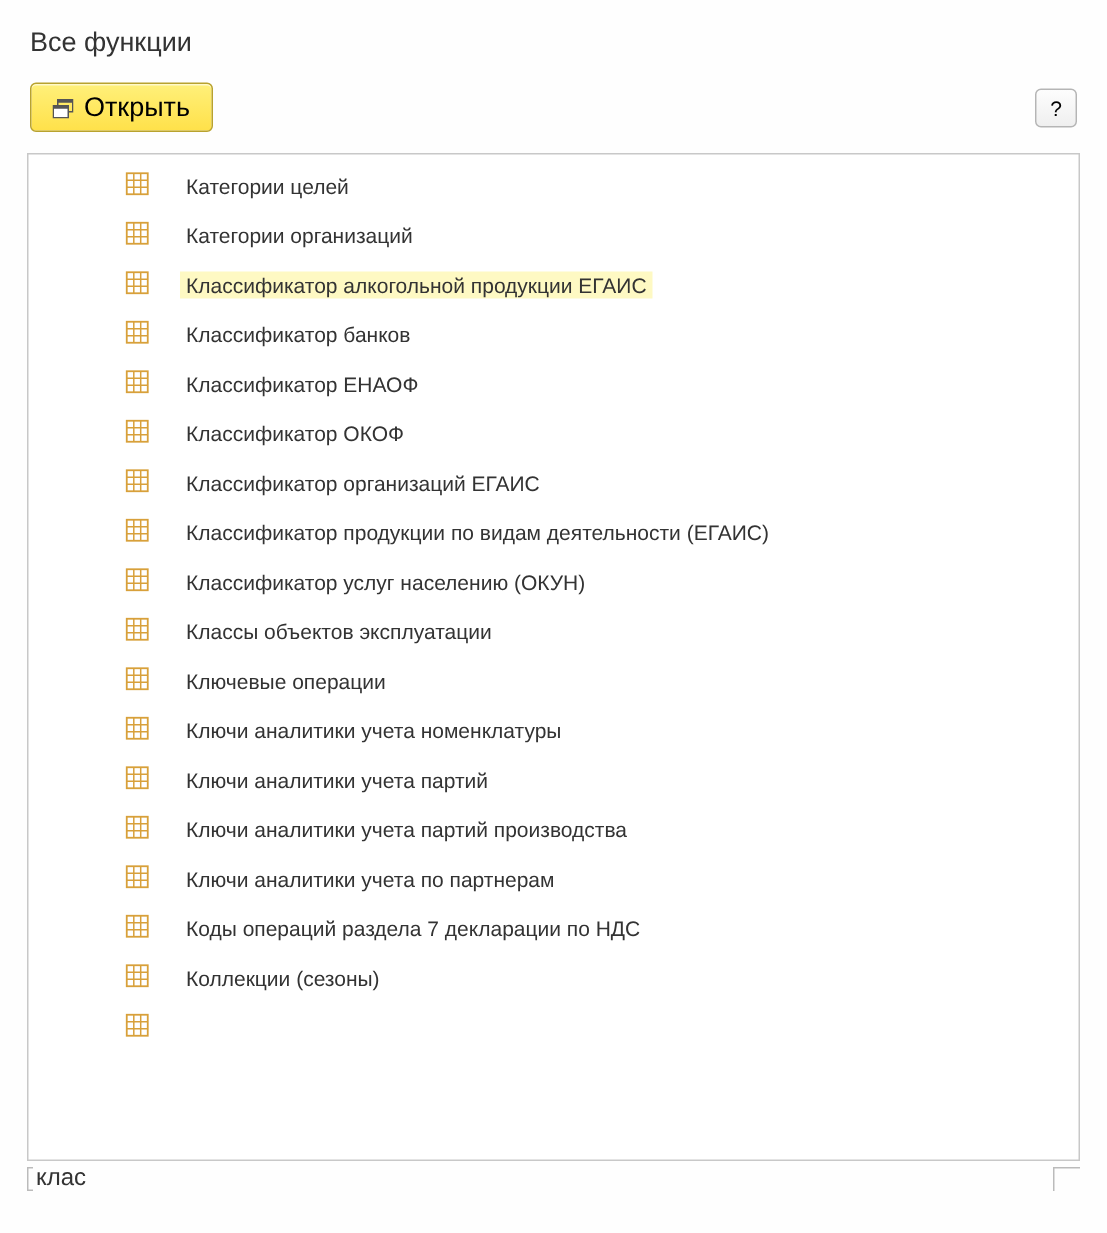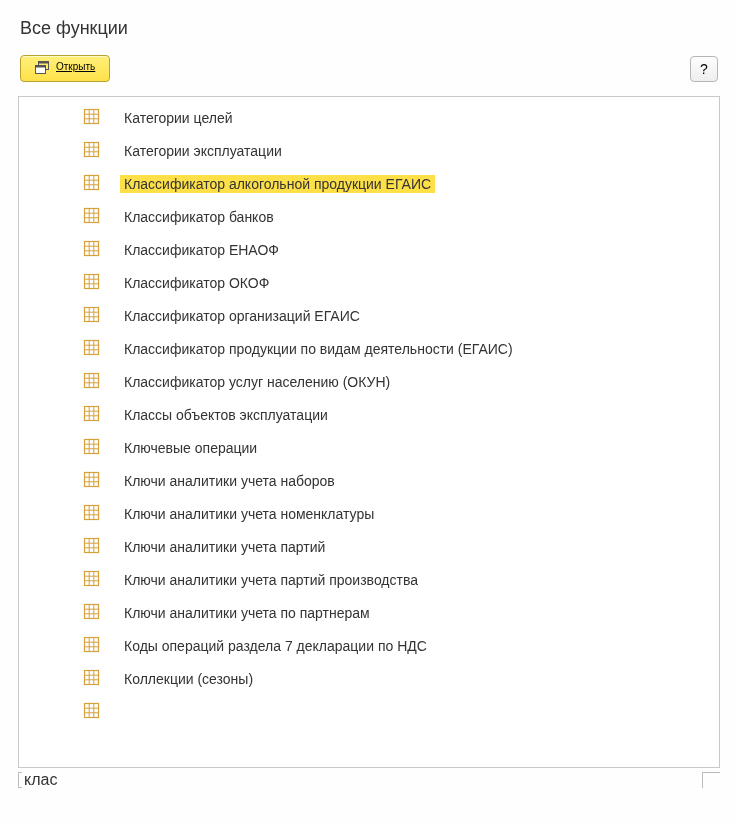--- a/index.html
+++ b/index.html
@@ -22,27 +22,26 @@
       justify-content: space-between;
       align-items: center;
       margin-bottom: 14px;
       padding: 0 2px;
     }
     .open-btn {
       background: linear-gradient(#fff07a, #ffe14a);
       border: 1px solid #b8a22f;
       border-radius: 4px;
       padding: 5px 14px;
-      font-size: 10px;
+      font-size: 18px;
       cursor: pointer;
       display: flex;
-      align-items: flex-start;
+      align-items: flex-end;
       gap: 7px;
       box-shadow: inset 0 1px 0 rgba(255,255,255,0.6);
-      text-decoration: underline;
     }
     .open-btn .icon {
       display: inline-block;
       line-height: 1;
     }
     .help-btn {
       width: 28px;
       height: 26px;
       border: 1px solid #b5b5b5;
       border-radius: 4px;
@@ -80,21 +79,21 @@
       width: 17px;
       height: 17px;
     }
     .tree-item .label {
       white-space: nowrap;
       font-size: 14px;
       color: #333;
       padding: 1px 4px;
     }
     .tree-item.highlighted .label {
-      background: #fde047;
+      background: #fef9c3;
     }
     .status-bar {
       display: flex;
       align-items: center;
       height: 19px;
       margin-top: 2px;
     }
     .status-left-bracket, .status-right-bracket {
       width: 4px;
       height: 16px;
@@ -149,21 +148,21 @@
         <span class="label">Категории целей</span>
       </div>
       <div class="tree-item">
         <span><svg class="cell-icon" viewBox="0 0 17 17">
   <rect x="1.5" y="1.5" width="14" height="14" fill="none" stroke="#d8a03a" stroke-width="1.2"></rect>
   <line x1="1.5" y1="6.2" x2="15.5" y2="6.2" stroke="#d8a03a" stroke-width="1"></line>
   <line x1="1.5" y1="10.8" x2="15.5" y2="10.8" stroke="#d8a03a" stroke-width="1"></line>
   <line x1="6.2" y1="1.5" x2="6.2" y2="15.5" stroke="#d8a03a" stroke-width="1"></line>
   <line x1="10.8" y1="1.5" x2="10.8" y2="15.5" stroke="#d8a03a" stroke-width="1"></line>
 </svg></span>
-        <span class="label">Категории эксплуатации</span>
+        <span class="label">Категории организаций</span>
       </div>
       <div class="tree-item highlighted">
         <span><svg class="cell-icon" viewBox="0 0 17 17">
   <rect x="1.5" y="1.5" width="14" height="14" fill="none" stroke="#d8a03a" stroke-width="1.2"></rect>
   <line x1="1.5" y1="6.2" x2="15.5" y2="6.2" stroke="#d8a03a" stroke-width="1"></line>
   <line x1="1.5" y1="10.8" x2="15.5" y2="10.8" stroke="#d8a03a" stroke-width="1"></line>
   <line x1="6.2" y1="1.5" x2="6.2" y2="15.5" stroke="#d8a03a" stroke-width="1"></line>
   <line x1="10.8" y1="1.5" x2="10.8" y2="15.5" stroke="#d8a03a" stroke-width="1"></line>
 </svg></span>
         <span class="label">Классификатор алкогольной продукции ЕГАИС</span>
@@ -240,30 +239,20 @@
       </div>
       <div class="tree-item">
         <span><svg class="cell-icon" viewBox="0 0 17 17">
   <rect x="1.5" y="1.5" width="14" height="14" fill="none" stroke="#d8a03a" stroke-width="1.2"></rect>
   <line x1="1.5" y1="6.2" x2="15.5" y2="6.2" stroke="#d8a03a" stroke-width="1"></line>
   <line x1="1.5" y1="10.8" x2="15.5" y2="10.8" stroke="#d8a03a" stroke-width="1"></line>
   <line x1="6.2" y1="1.5" x2="6.2" y2="15.5" stroke="#d8a03a" stroke-width="1"></line>
   <line x1="10.8" y1="1.5" x2="10.8" y2="15.5" stroke="#d8a03a" stroke-width="1"></line>
 </svg></span>
         <span class="label">Ключевые операции</span>
-      </div>
-      <div class="tree-item">
-        <span><svg class="cell-icon" viewBox="0 0 17 17">
-  <rect x="1.5" y="1.5" width="14" height="14" fill="none" stroke="#d8a03a" stroke-width="1.2"></rect>
-  <line x1="1.5" y1="6.2" x2="15.5" y2="6.2" stroke="#d8a03a" stroke-width="1"></line>
-  <line x1="1.5" y1="10.8" x2="15.5" y2="10.8" stroke="#d8a03a" stroke-width="1"></line>
-  <line x1="6.2" y1="1.5" x2="6.2" y2="15.5" stroke="#d8a03a" stroke-width="1"></line>
-  <line x1="10.8" y1="1.5" x2="10.8" y2="15.5" stroke="#d8a03a" stroke-width="1"></line>
-</svg></span>
-        <span class="label">Ключи аналитики учета наборов</span>
       </div>
       <div class="tree-item">
         <span><svg class="cell-icon" viewBox="0 0 17 17">
   <rect x="1.5" y="1.5" width="14" height="14" fill="none" stroke="#d8a03a" stroke-width="1.2"></rect>
   <line x1="1.5" y1="6.2" x2="15.5" y2="6.2" stroke="#d8a03a" stroke-width="1"></line>
   <line x1="1.5" y1="10.8" x2="15.5" y2="10.8" stroke="#d8a03a" stroke-width="1"></line>
   <line x1="6.2" y1="1.5" x2="6.2" y2="15.5" stroke="#d8a03a" stroke-width="1"></line>
   <line x1="10.8" y1="1.5" x2="10.8" y2="15.5" stroke="#d8a03a" stroke-width="1"></line>
 </svg></span>
         <span class="label">Ключи аналитики учета номенклатуры</span>

